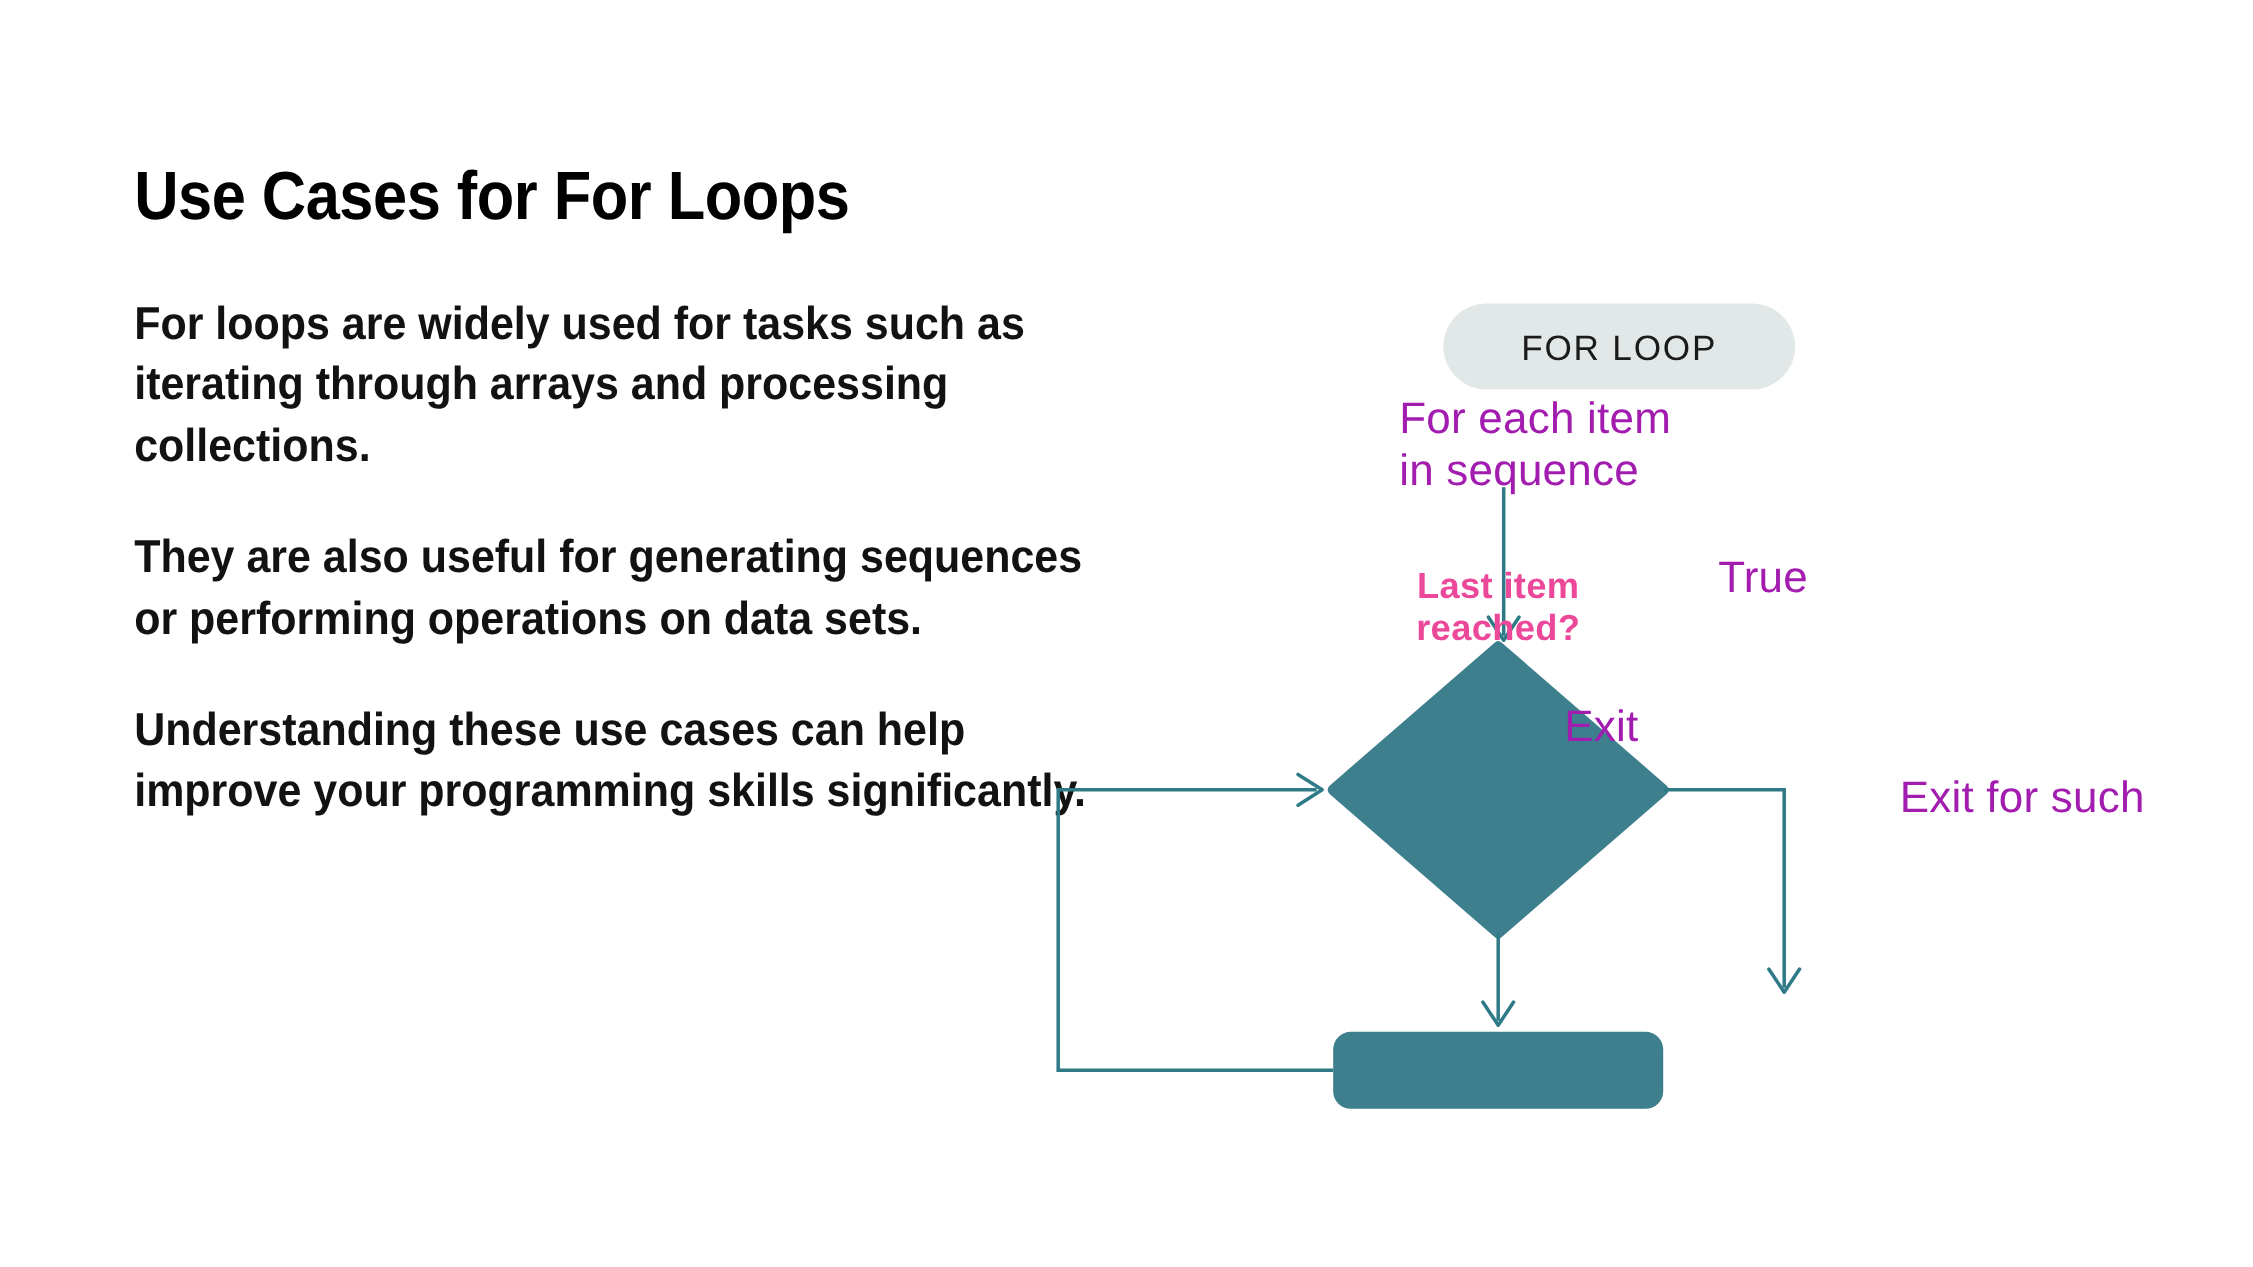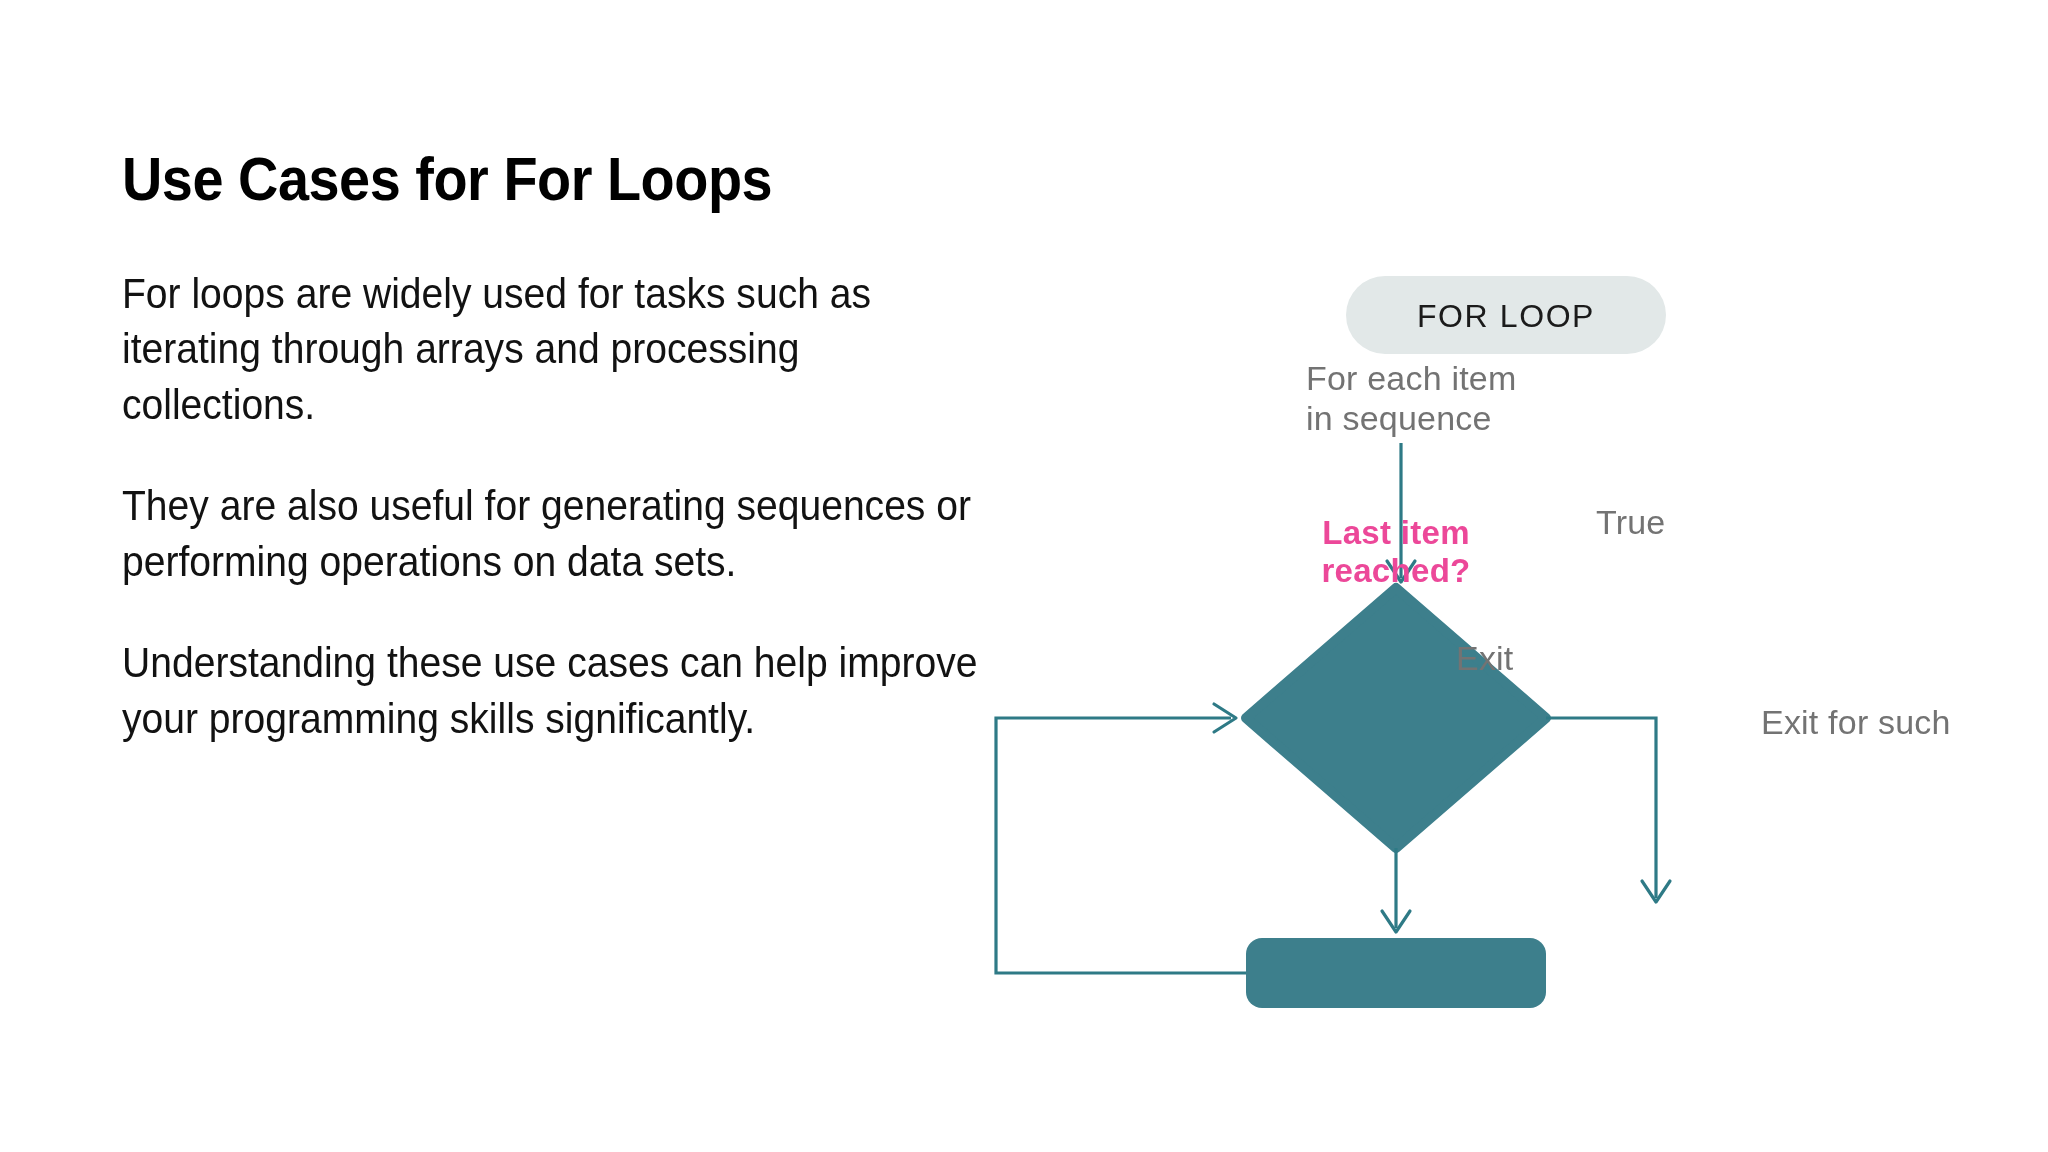--- a/index.html
+++ b/index.html
@@ -35,53 +35,54 @@
     white-space: nowrap;
     transform: scaleX(0.9);
     transform-origin: left top;
   }
 
   #body-copy {
     position: absolute;
     left: 122px;
     top: 266px;
     width: 880px;
+    font-weight: bold;
   }
   .para {
     font-size: 42px;
     line-height: 1.32;
     color: #121212;
     margin: 0 0 46px 0;
     transform: scaleX(0.93);
     transform-origin: left top;
     width: 945px;
   }
   .para:last-child { margin-bottom: 0; }
 
   
   #flowchart {
     position: absolute;
-    left: 1056px;
+    left: 1022px;
     top: 258px;
     width: 920px;
     height: 700px;
   }
   #flowchart svg {
     position: absolute;
     left: 0;
     top: 0;
     width: 920px;
     height: 700px;
     overflow: visible;
   }
 
   .fc-label {
     position: absolute;
-    font-size: 34px;
-    color: #737373;
+    font-size: 40px;
+    color: #a21caf;
     line-height: 1.18;
     white-space: pre-line;
     letter-spacing: 0.2px;
   }
 
   .node-text {
     position: absolute;
     font-weight: 700;
     color: #ec4899;
     text-align: center;

